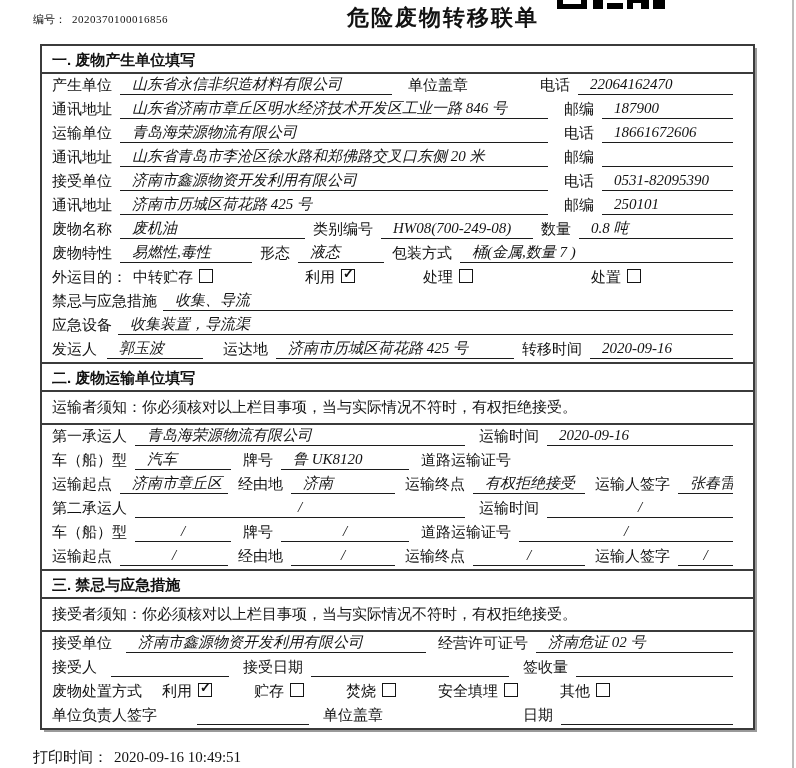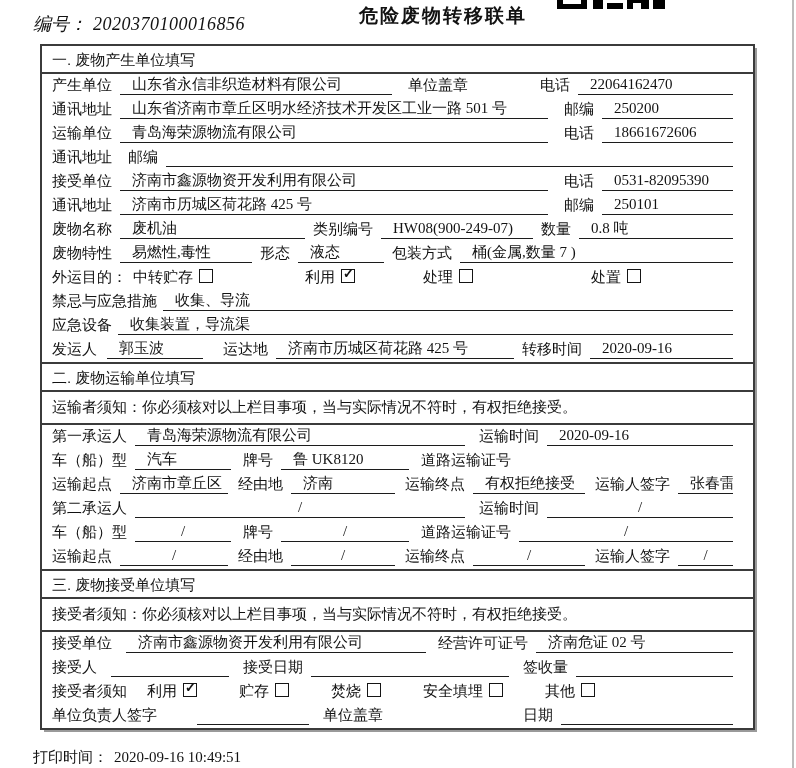--- a/index.html
+++ b/index.html
@@ -1,63 +1,63 @@
 <!DOCTYPE html>
 <html><head>
 <meta charset="utf-8">
 <style>
   html,body{margin:0;padding:0;}
   body{
     width:796px;height:768px;background:#ffffff;color:#121212;
     font-family:"Liberation Serif","DejaVu Serif",serif;
     position:relative;overflow:hidden;
   }
-  .serial{position:absolute;left:33px;top:12px;font-size:18px;white-space:nowrap;font-style:italic;}
+  .serial{position:absolute;left:33px;top:12px;font-size:11px;white-space:nowrap;}
   .serial .num{margin-left:6px;letter-spacing:.5px;}
   .doc-title{
     position:absolute;left:120px;right:30px;top:3px;text-align:center;
     font-family:"Liberation Sans","DejaVu Sans",sans-serif;
-    font-size:19px;font-weight:bold;letter-spacing:2px;white-space:nowrap;
+    font-size:22px;font-weight:bold;letter-spacing:2px;white-space:nowrap;
   }
   
   .qr{position:absolute;left:557px;top:0;width:110px;height:9px;}
   .qr div{position:absolute;background:#000;}
   .q1{left:0;top:0;width:30px;height:9px;}
   .q1::after{content:"";position:absolute;left:6px;top:0;width:18px;height:4px;background:#fff;}
   .q2{left:36px;top:0;width:10px;height:9px;}
   .q3{left:50px;top:3px;width:16px;height:6px;}
   .q4{left:70px;top:0;width:22px;height:9px;}
   .q4::after{content:"";position:absolute;left:6px;top:3px;width:8px;height:6px;background:#fff;}
   .q5{left:96px;top:0;width:12px;height:9px;}
 
   .form{
     position:absolute;left:40px;top:44px;width:715px;box-sizing:border-box;
     border:2px solid #3b3b3b;background:#fff;
     box-shadow:3px 3px 0 -1px #9a9a9a;
   }
   .section + .section{border-top:2px solid #3b3b3b;}
   .sec-h{
     font-family:"Liberation Sans","DejaVu Sans",sans-serif;
-    font-weight:normal;font-size:15px;height:21px;line-height:21px;
+    font-weight:bold;font-size:15px;height:21px;line-height:21px;
     padding:3px 8px 2px 10px;border-bottom:2px solid #3b3b3b;white-space:nowrap;
   }
   .note{
     font-size:15px;height:19px;line-height:19px;padding:6px 8px 6px 10px;
     border-bottom:2px solid #3b3b3b;white-space:nowrap;
   }
   .row{
     display:flex;align-items:center;height:21px;
     padding:0 20px 3px 10px;font-size:15px;
   }
   .row > * + *{margin-left:8px;}
   .lbl,.plain{white-space:nowrap;line-height:20px;}
   .field{
     border-bottom:1.5px solid #1c1c1c;height:20px;box-sizing:border-box;
     display:flex;align-items:flex-end;padding:0 4px 1px 12px;
-    white-space:nowrap;overflow:hidden;
+    white-space:nowrap;overflow:hidden;font-style:italic;
   }
   .field.grow{flex:1;min-width:40px;}
   .field.ctr{justify-content:center;padding-left:4px;}
   .fv{font-size:15px;line-height:17px;white-space:nowrap;}
   .cb{display:flex;align-items:center;white-space:nowrap;line-height:20px;}
   .box{
     width:12px;height:12px;border:1.5px solid #151515;margin-left:6px;margin-bottom:2px;
     display:inline-flex;align-items:center;justify-content:center;flex:0 0 auto;
   }
   .box.checked::after{content:"\2713";font-size:13px;font-weight:bold;margin-top:-3px;margin-left:1px;}
@@ -92,39 +92,42 @@
         </span>
         <span class="plain" style="margin-left: 16px;">单位盖章</span>
         <span class="lbl" style="margin-left: 72px;">电话</span>
         <span class="field grow">
           <span class="fv">22064162470</span>
         </span>
       </div>
       <div class="row">
         <span class="lbl">通讯地址</span>
         <span class="field" style="width: 428px;">
-          <span class="fv">山东省济南市章丘区明水经济技术开发区工业一路 501 号</span>
+          <span class="fv">山东省济南市章丘区明水经济技术开发区工业一路 846 号</span>
         </span>
         <span class="lbl" style="margin-left: 16px;">邮编</span>
         <span class="field grow">
-          <span class="fv">250200</span>
+          <span class="fv">187900</span>
         </span>
       </div>
       <div class="row">
         <span class="lbl">运输单位</span>
         <span class="field" style="width: 428px;">
           <span class="fv">青岛海荣源物流有限公司</span>
         </span>
         <span class="lbl" style="margin-left: 16px;">电话</span>
         <span class="field grow">
           <span class="fv">18661672606</span>
         </span>
       </div>
       <div class="row">
         <span class="lbl">通讯地址</span>
+        <span class="field" style="width: 428px;">
+          <span class="fv">山东省青岛市李沧区徐水路和郑佛路交叉口东侧 20 米</span>
+        </span>
         <span class="lbl" style="margin-left: 16px;">邮编</span>
         <span class="field grow">
           <span class="fv"></span>
         </span>
       </div>
       <div class="row">
         <span class="lbl">接受单位</span>
         <span class="field" style="width: 428px;">
           <span class="fv">济南市鑫源物资开发利用有限公司</span>
         </span>
@@ -143,21 +146,21 @@
           <span class="fv">250101</span>
         </span>
       </div>
       <div class="row">
         <span class="lbl">废物名称</span>
         <span class="field" style="width: 185px;">
           <span class="fv">废机油</span>
         </span>
         <span class="lbl" style="margin-left: 8px;">类别编号</span>
         <span class="field" style="width: 152px;">
-          <span class="fv">HW08(900-249-07)</span>
+          <span class="fv">HW08(700-249-08)</span>
         </span>
         <span class="lbl" style="margin-left: 8px;">数量</span>
         <span class="field grow">
           <span class="fv">0.8 吨</span>
         </span>
       </div>
       <div class="row">
         <span class="lbl">废物特性</span>
         <span class="field" style="width: 132px;">
           <span class="fv">易燃性,毒性</span>
@@ -296,21 +299,21 @@
         <span class="field ctr" style="width: 112px;">
           <span class="fv">/</span>
         </span>
         <span class="lbl" style="margin-left: 10px;">运输人签字</span>
         <span class="field grow ctr">
           <span class="fv">/</span>
         </span>
       </div>
     </div>
     <div class="section">
-      <div class="sec-h">三. 废物接受单位填写</div>
+      <div class="sec-h">三. 禁忌与应急措施</div>
       <div class="note">接受者须知：你必须核对以上栏目事项，当与实际情况不符时，有权拒绝接受。</div>
       <div class="row">
         <span class="lbl">接受单位</span>
         <span class="field" style="width: 300px; margin-left: 14px;">
           <span class="fv">济南市鑫源物资开发利用有限公司</span>
         </span>
         <span class="lbl" style="margin-left: 12px;">经营许可证号</span>
         <span class="field grow">
           <span class="fv">济南危证 02 号</span>
         </span>
@@ -323,21 +326,21 @@
         <span class="lbl" style="margin-left: 14px;">接受日期</span>
         <span class="field" style="width: 198px;">
           <span class="fv"></span>
         </span>
         <span class="lbl" style="margin-left: 14px;">签收量</span>
         <span class="field grow">
           <span class="fv"></span>
         </span>
       </div>
       <div class="row">
-        <span class="lbl">接受者须知</span>
+        <span class="lbl">废物处置方式</span>
         <span class="cb" style="margin-left: 20px;">
           <span class="cbl">利用</span>
           <span class="box checked"></span>
         </span>
         <span class="cb" style="margin-left: 42px;">
           <span class="cbl">贮存</span>
           <span class="box"></span>
         </span>
         <span class="cb" style="margin-left: 42px;">
           <span class="cbl">焚烧</span>

